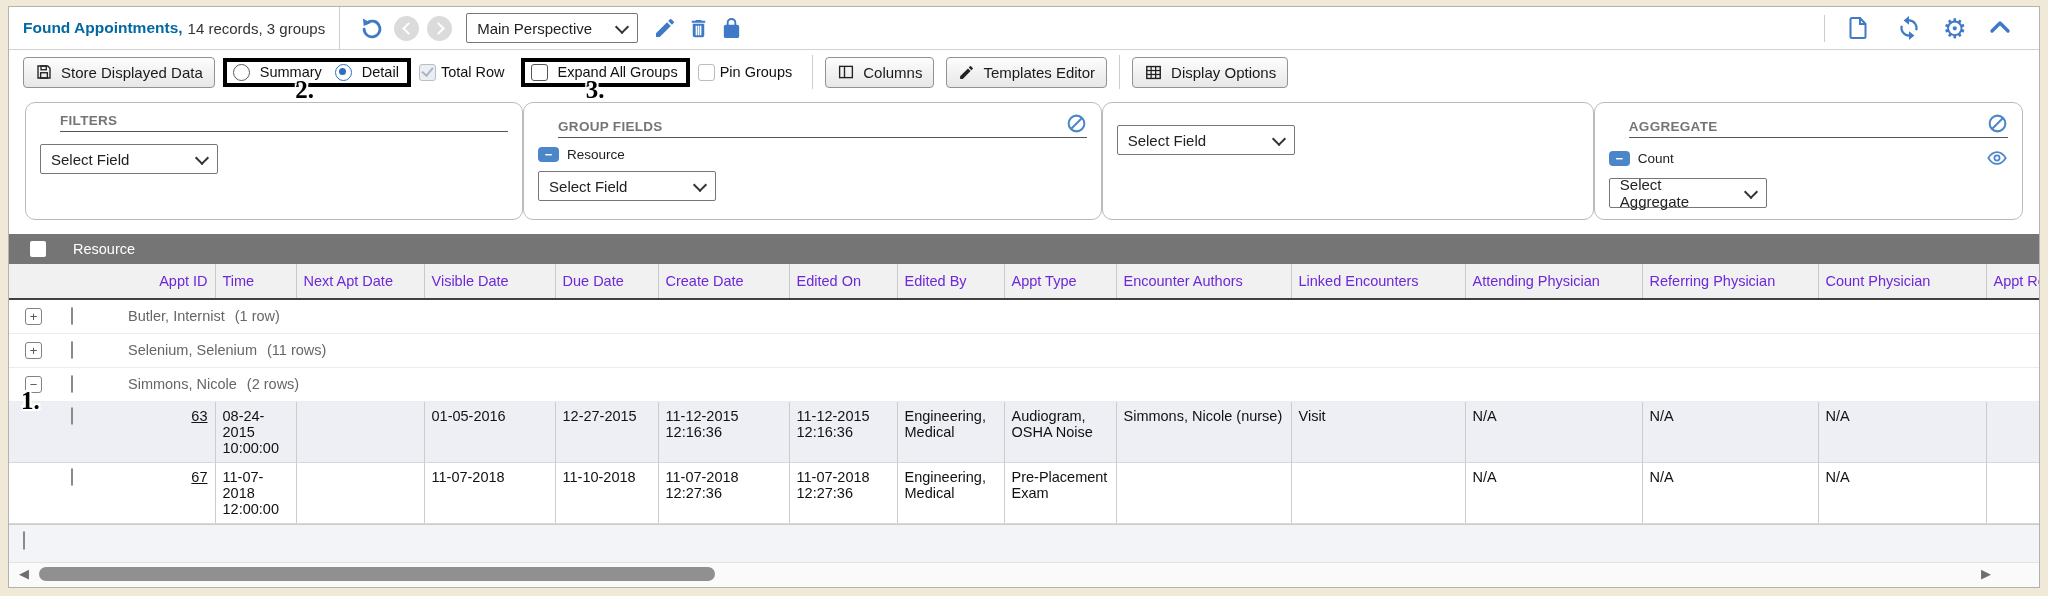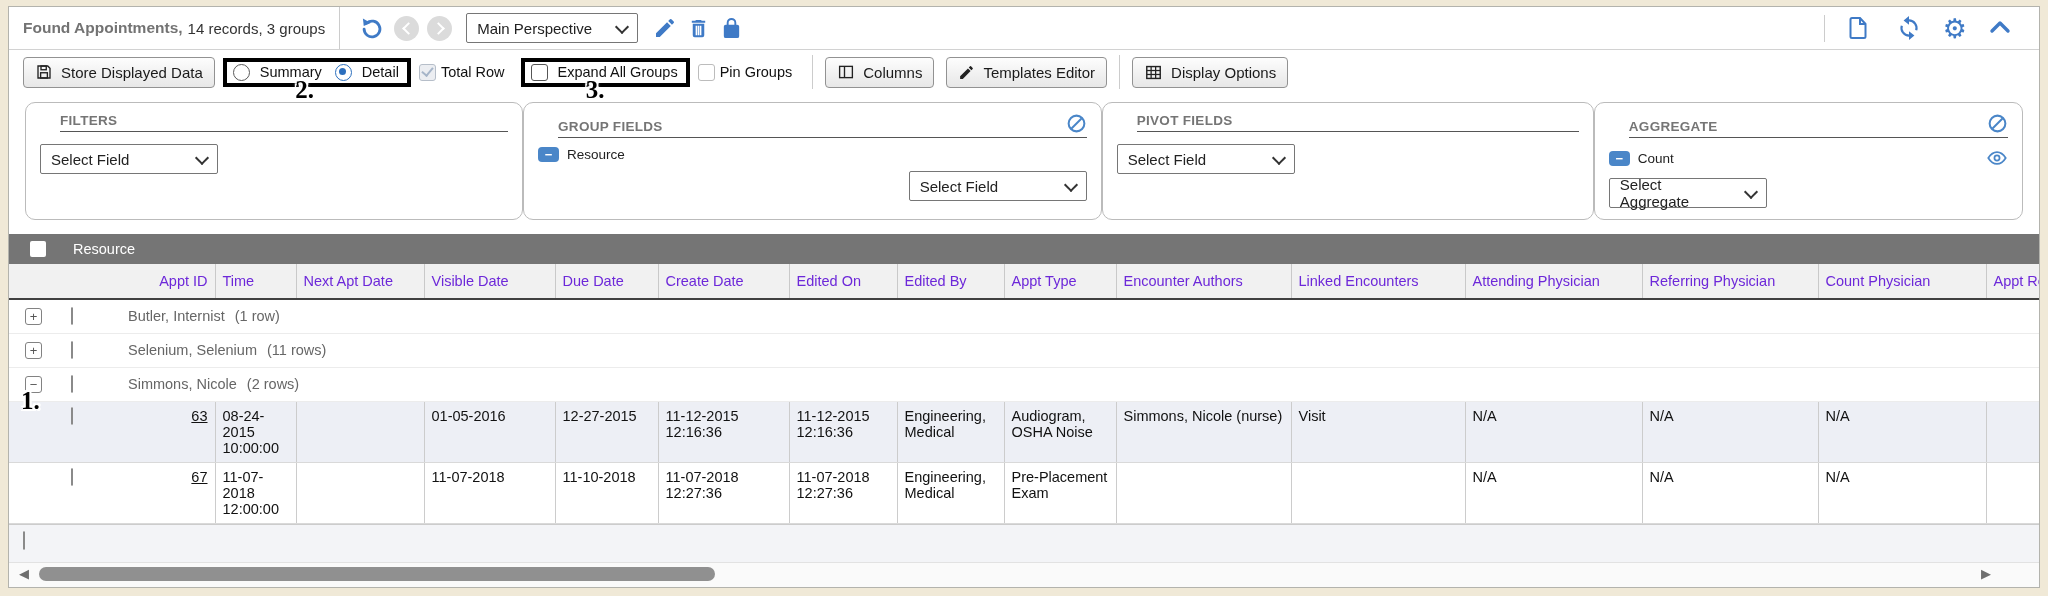--- a/index.html
+++ b/index.html
@@ -4,21 +4,21 @@
 <style>
   html,body{margin:0;padding:0;}
   body{width:2048px;height:596px;overflow:hidden;}
   .stage{position:relative;width:2048px;height:596px;background:#f0e9d7;
          font-family:"Liberation Sans","DejaVu Sans",sans-serif;color:#111;}
   .panel{position:absolute;left:8px;top:6px;width:2032px;height:582px;background:#fff;
          border:1px solid #b3b3ad;box-sizing:border-box;display:flex;flex-direction:column;}
 
   
   .hdr{flex:0 0 42px;display:flex;align-items:center;padding:0 14px;border-bottom:1px solid #d2d2d2;}
-  .hdr .title{font-weight:bold;font-size:15.5px;color:#737373;white-space:nowrap;}
+  .hdr .title{font-weight:bold;font-size:15.5px;color:#0369a1;white-space:nowrap;}
   .hdr .sub{font-size:15px;color:#333;margin-left:5px;white-space:nowrap;}
   .vsep{width:1px;background:#ccc;align-self:stretch;margin:0 14px;}
   .iconbtn{display:inline-flex;align-items:center;justify-content:center;margin:0 5px;}
   .circle-btn{width:25px;height:25px;border-radius:50%;background:#dbdbdb;display:inline-flex;
               align-items:center;justify-content:center;margin:0 4px;}
   .circle-btn .chev{width:7px;height:7px;border-left:2.5px solid #fff;border-bottom:2.5px solid #fff;
                     transform:rotate(45deg);margin-left:3px;}
   .circle-btn.fwd .chev{transform:rotate(-135deg);margin-left:-3px;}
   .fselect{display:inline-flex;align-items:center;justify-content:space-between;border:1px solid #767676;
            background:#fff;height:30px;padding:0 10px;font-size:15px;color:#222;border-radius:2px;box-sizing:border-box;}
@@ -43,21 +43,21 @@
   .cb.checked-dis::after{content:"";position:absolute;left:4px;top:0px;width:5px;height:9px;
        border-right:2.5px solid #a6b5c9;border-bottom:2.5px solid #a6b5c9;transform:rotate(40deg);}
   .lbl{font-size:14.5px;color:#111;margin:0 8px 0 5px;white-space:nowrap;}
   .ann{position:absolute;font-family:"Liberation Serif","DejaVu Serif",serif;font-weight:bold;font-size:25px;color:#000;
        text-shadow:-2px -2px 0 #fff,2px -2px 0 #fff,-2px 2px 0 #fff,2px 2px 0 #fff,0 0 4px #fff;line-height:1;z-index:6;}
   .ann-box .ann{bottom:-19px;left:38%;}
 
   
   .panels{flex:0 0 132px;display:flex;justify-content:space-between;padding:8px 16px 0;box-sizing:border-box;}
   .fpanel{border:1px solid #bbb;border-radius:10px;padding:10px 14px;box-sizing:border-box;height:118px;}
-  .p-filters{width:506px;} .p-group{width:588px;text-align:right;} .p-pivot{width:500px;} .p-agg{width:436px;}
+  .p-filters{width:506px;} .p-group{width:588px;} .p-pivot{width:500px;} .p-agg{width:436px;}
   .ptitle{display:flex;align-items:flex-end;justify-content:space-between;border-bottom:1px solid #555;padding-bottom:3px;margin-left:20px;}
   .ptitle span{font-size:13.5px;font-weight:bold;color:#757575;letter-spacing:.3px;}
   .chip-row{display:flex;align-items:center;margin-top:9px;gap:8px;}
   .chip-minus{width:21px;height:15px;border-radius:4px;background:#4a86c8;color:#fff;display:flex;
               align-items:center;justify-content:center;font-size:13px;font-weight:bold;line-height:1;flex:0 0 auto;}
   .chip-lbl{font-size:13.5px;color:#222;}
   .pselect{margin-top:12px;width:178px;}
   .p-group .pselect,.p-agg .pselect{margin-top:9px;}
   .p-agg .pselect{width:158px;}
 
@@ -240,23 +240,20 @@
           <span class="chip-minus">−</span>
           <span class="chip-lbl">Resource</span>
         </div>
         <div class="fselect pselect">
           <span>Select Field</span>
           <span class="chev"></span>
         </div>
       </div>
 
       <div class="fpanel p-pivot">
-        <div class="ptitle">
-          <span>PIVOT FIELDS</span>
-        </div>
         <div class="fselect pselect">
           <span>Select Field</span>
           <span class="chev"></span>
         </div>
       </div>
 
       <div class="fpanel p-agg">
         <div class="ptitle">
           <span>AGGREGATE</span>
           <svg width="21" height="21" viewBox="0 0 24 24">

